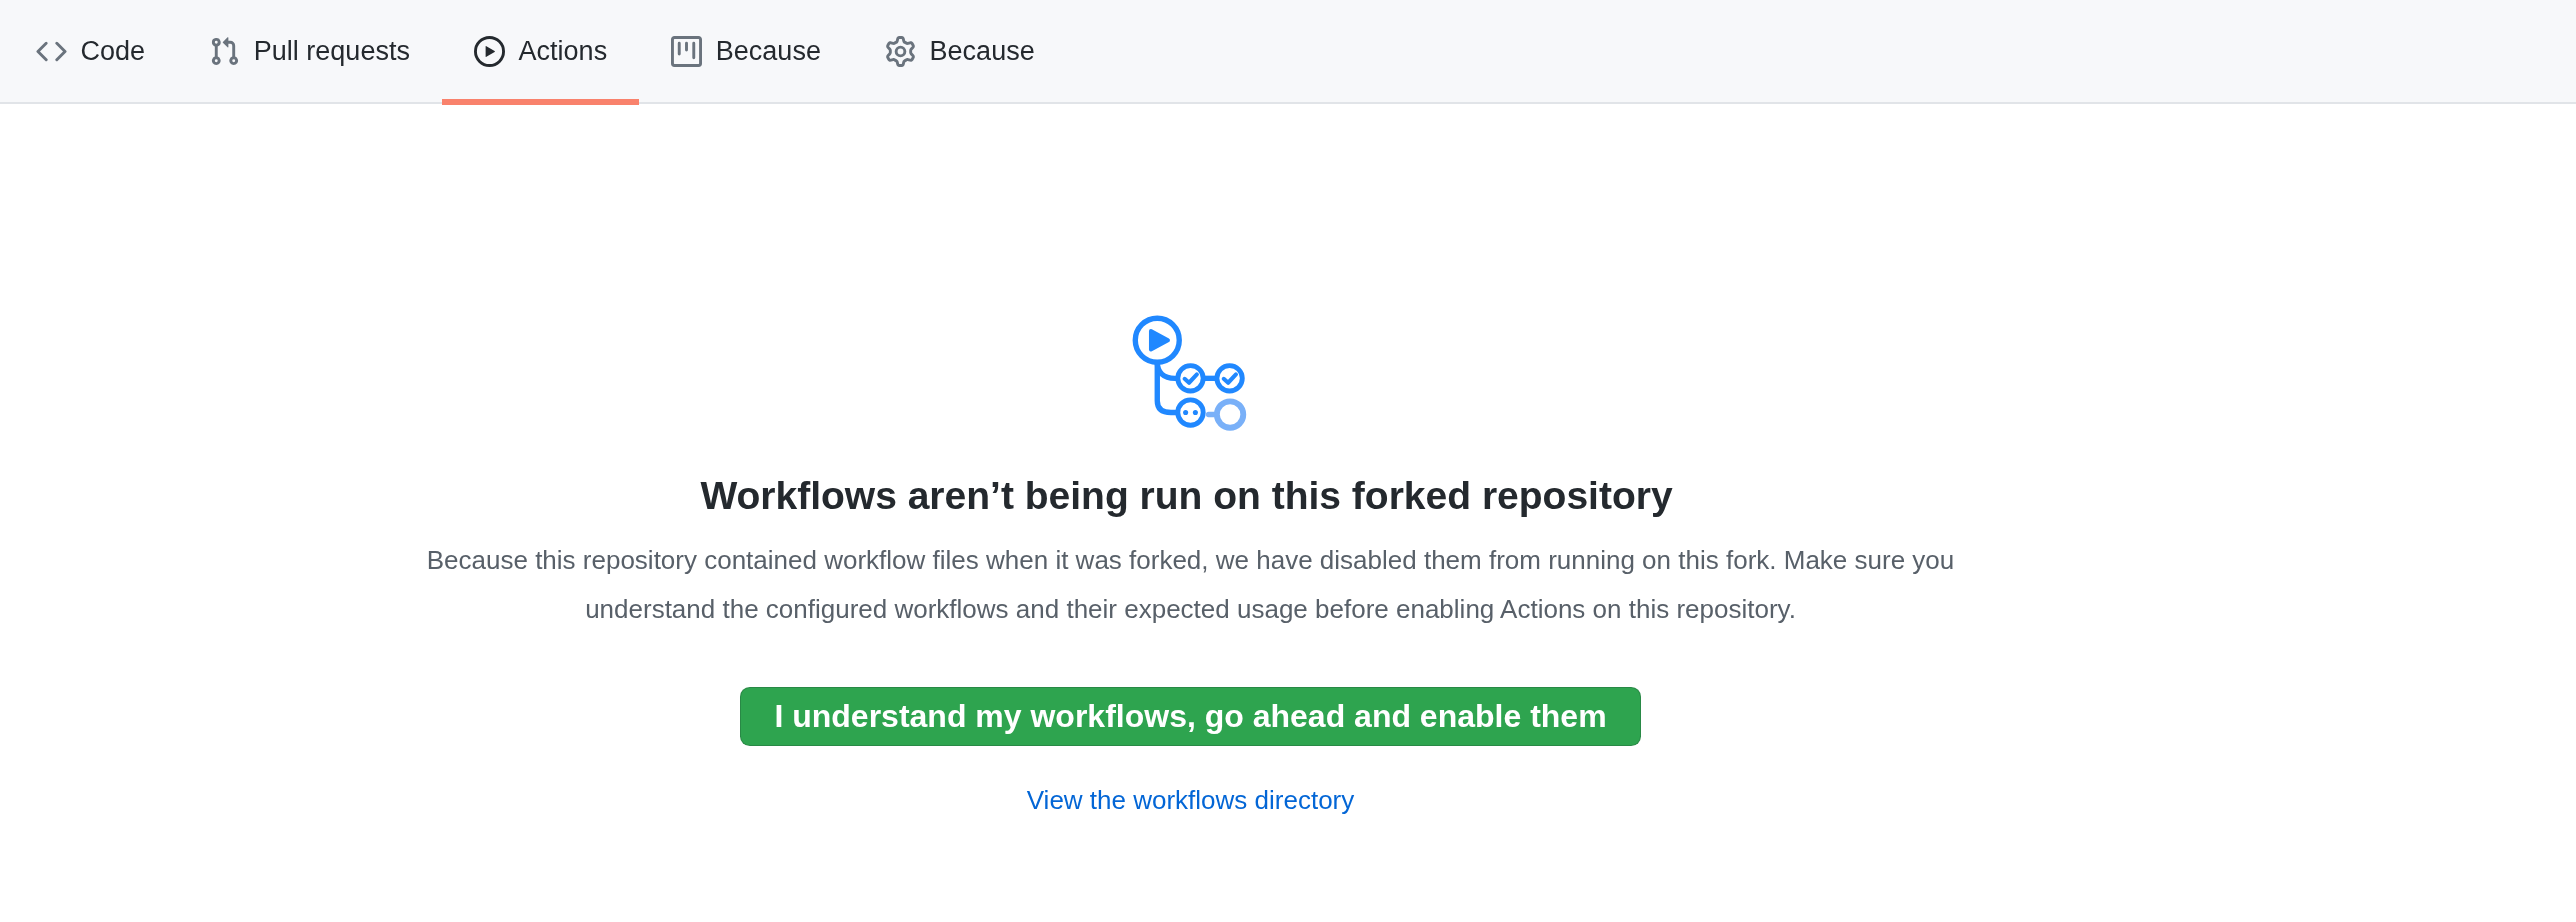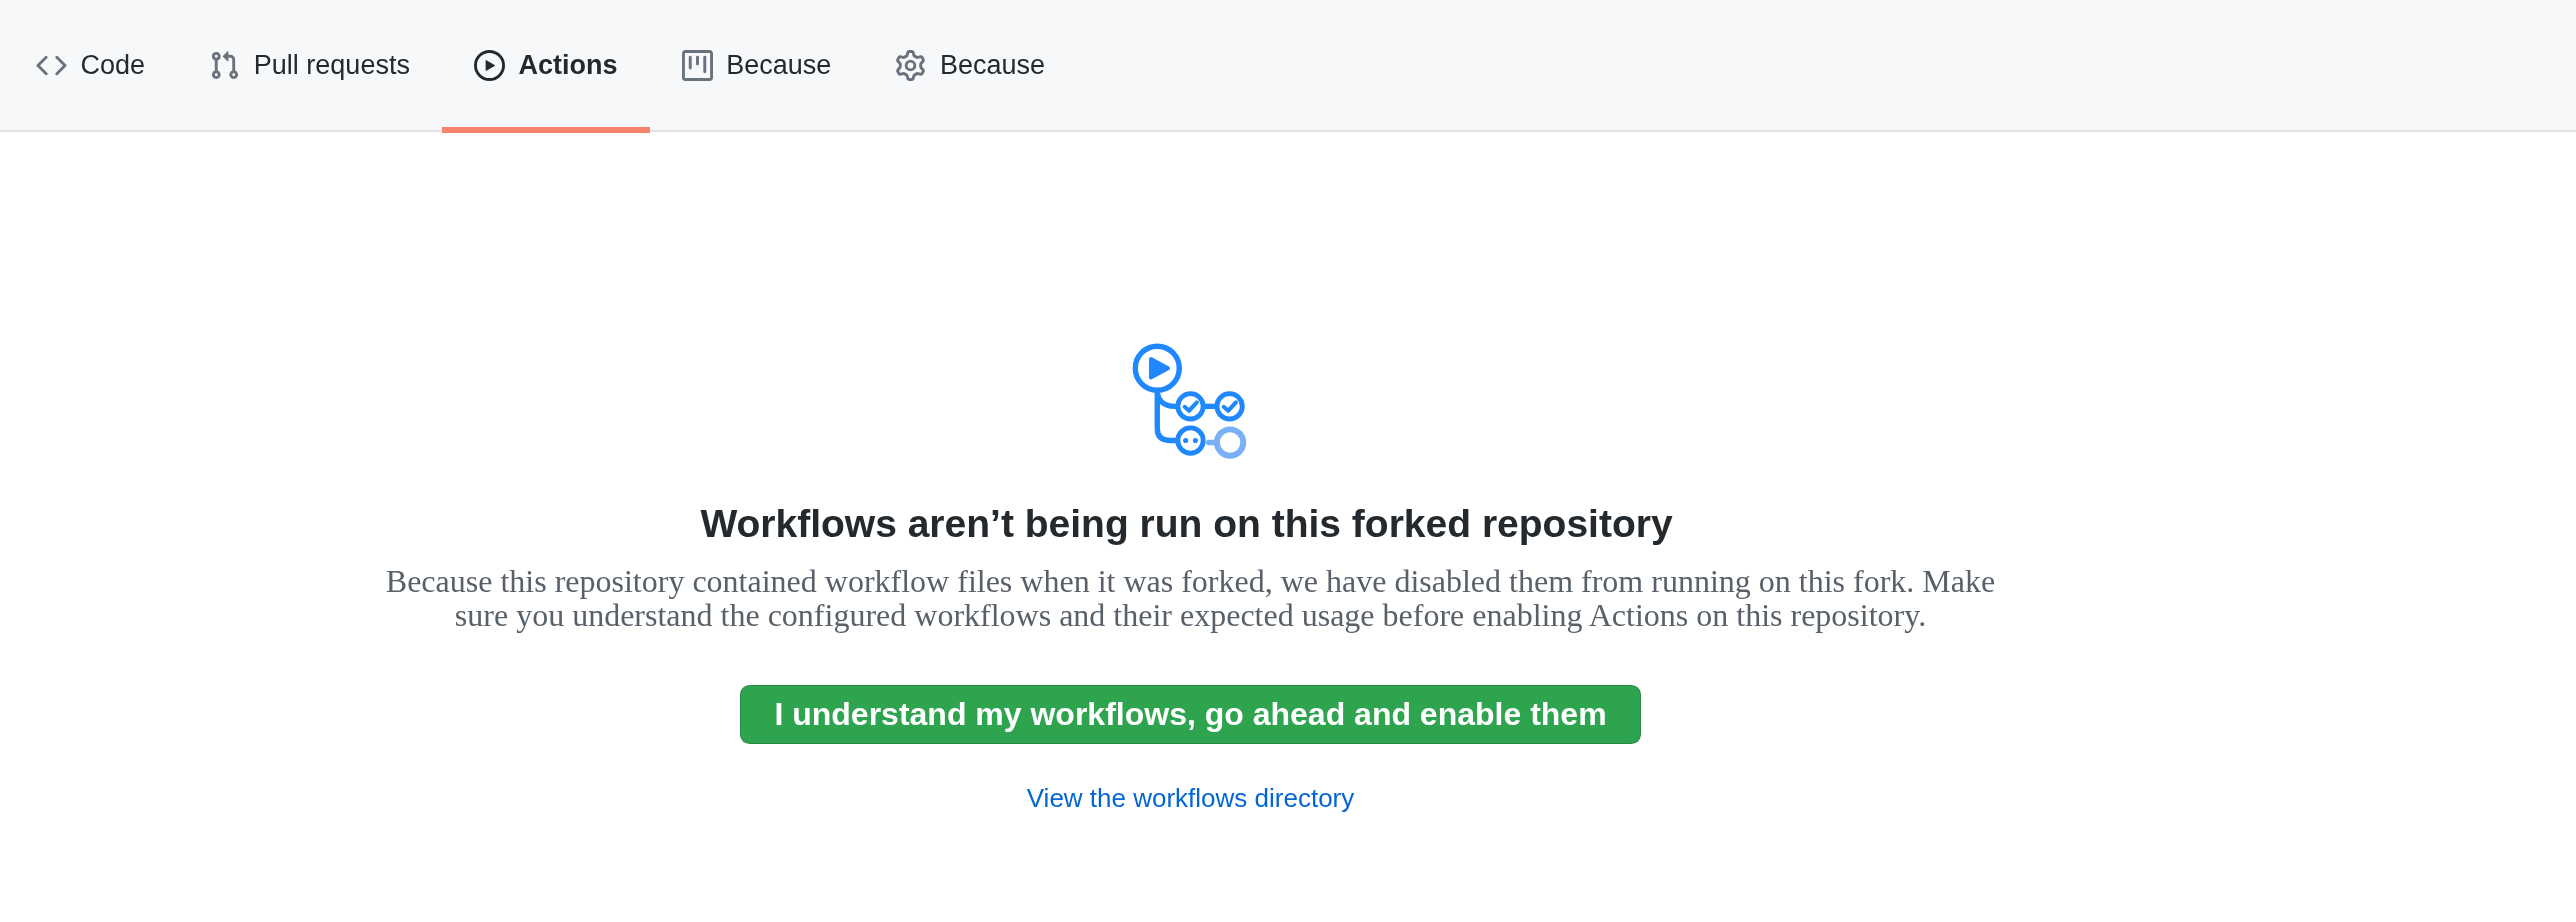--- a/index.html
+++ b/index.html
@@ -7,21 +7,21 @@
   body {
     width: 2576px;
     height: 923px;
     background: #ffffff;
     font-family: "Liberation Sans", sans-serif;
     overflow: hidden;
   }
 
   
   .repo-nav {
-    height: 132px;
+    height: 104px;
     background: #f7f8fa;
     border-bottom: 2.9px solid #e1e4e8;
     display: flex;
     align-items: stretch;
     padding-left: 3.9px;
   }
   .tab {
     position: relative;
     display: flex;
     align-items: center;
@@ -31,21 +31,21 @@
     color: #24292e;
     cursor: pointer;
     white-space: nowrap;
   }
   .tab .octicon {
     width: 31px;
     height: 31px;
     color: #6a737d;
     flex: none;
   }
-  .tab.active { font-weight: 700; }
+  .tab.active { font-weight: 400; }
   .tab.active .octicon { color: #24292e; }
   .tab.active::after {
     content: "";
     position: absolute;
     left: 0;
     right: 0;
     bottom: -2.9px;
     height: 5.9px;
     background: #f9826c;
     z-index: 2;
@@ -63,25 +63,24 @@
   .illustration { margin-top: 203px; }
   .blankslate-heading {
     margin: 35px 8px 0 0;
     font-size: 39px;
     line-height: 49px;
     font-weight: 700;
     color: #24292e;
   }
   .blankslate-desc {
     margin: 15.6px 0 0 0;
-    font-size: 32px;
-    line-height: 34px;
+    font-size: 26px;
+    line-height: 49px;
     color: #586069;
     max-width: 1661px;
-    font-family: Liberation Serif, serif;
   }
   .enable-btn {
     margin-top: 53px;
     background: #2ea44f;
     color: #ffffff;
     font-family: "Liberation Sans", sans-serif;
     font-size: 32px;
     font-weight: 700;
     line-height: 30px;
     padding: 13.7px 33px;

